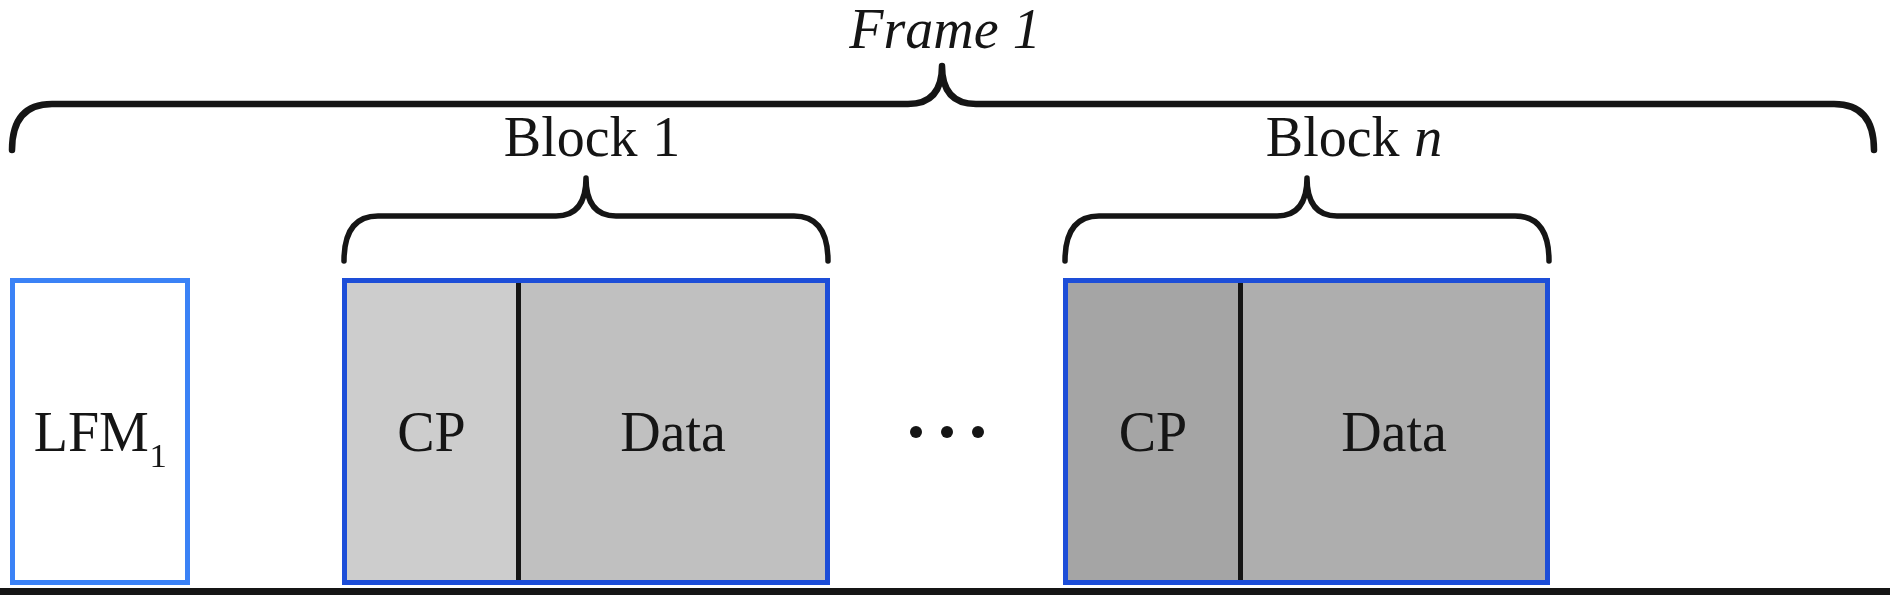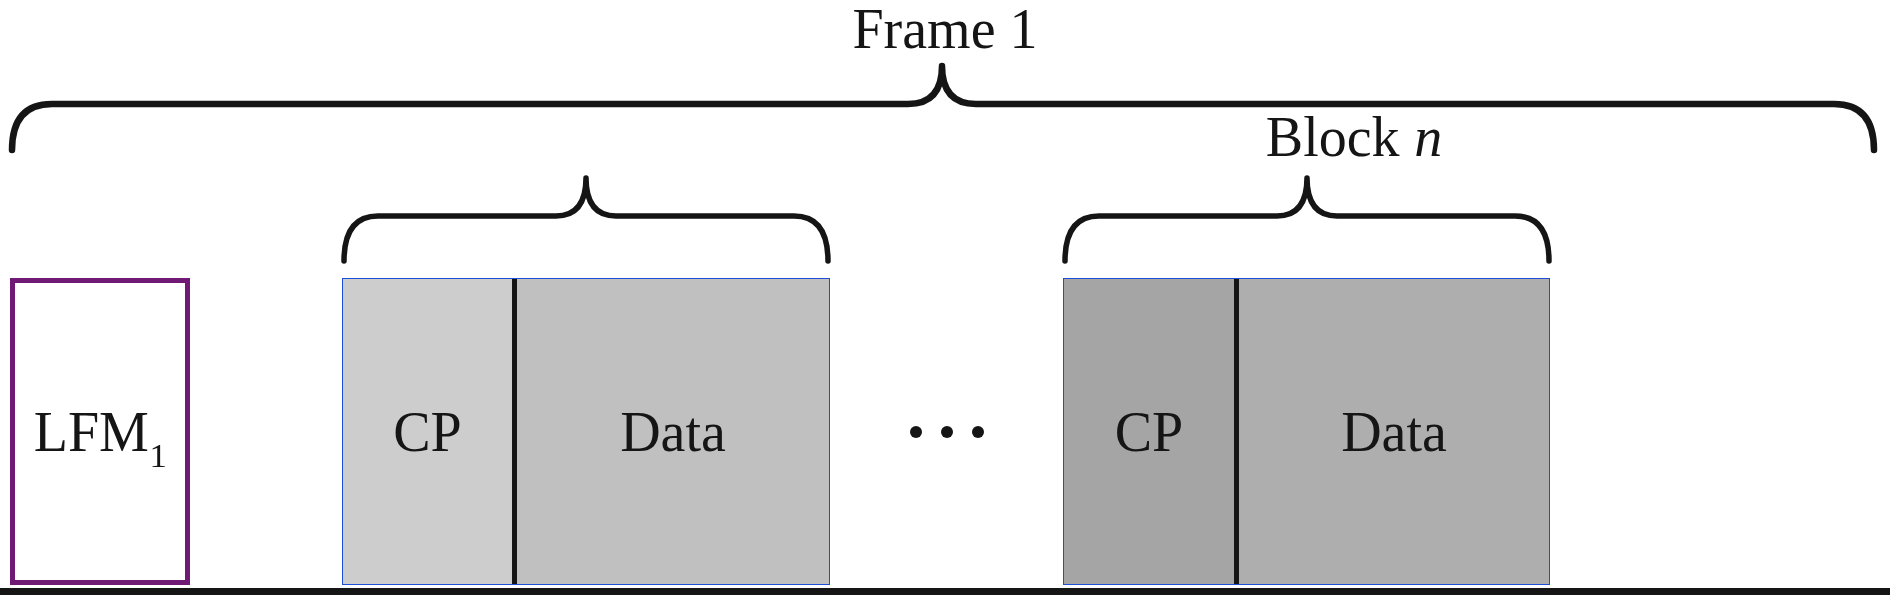--- a/index.html
+++ b/index.html
@@ -35,33 +35,33 @@
     font-size: 56px;
     line-height: 1.05;
     transform: translateX(-50%);
   }
   .label i { font-style: italic; }
   .idx { margin-left: 0.26em; }
   .box {
     position: absolute;
     top: 278px;
     height: 307px;
-    border: 5px solid #701a75;
+    border: 5px solid #3b82f6;
     box-sizing: border-box;
     display: flex;
     align-items: center;
     justify-content: center;
     font-size: 56px;
   }
   .lfm-box { background: #ffffff; }
   .block {
     position: absolute;
     top: 278px;
     height: 307px;
-    border: 1px solid #1d4ed8;
+    border: 5px solid #1d4ed8;
     box-sizing: border-box;
     display: flex;
     flex-direction: row;
     align-items: stretch;
   }
   .cell {
     display: flex;
     align-items: center;
     justify-content: center;
     font-size: 56px;
@@ -79,21 +79,21 @@
   #block-n .data-cell { flex: 1 1 auto; }
   #lfm-1 { left: 10px;   width: 180px; }
   #lfm-2 { left: 1700px; width: 178px; }
   sub {
     font-size: 0.62em;
     line-height: 0;
     position: relative;
     bottom: -0.12em;
     left: 0.02em;
   }
-  #frame-label   { left: 945px;  top: 0px;   }
+  #frame-label   { left: 945px;  top: 0px; font-style: italic;   }
   #block-1-label { left: 592px;  top: 108px; }
   #block-n-label { left: 1318px; top: 108px; margin-left: 36px; }
   .ellipsis {
     position: absolute;
     left: 830px;
     top: 278px;
     width: 233px;
     height: 307px;
     display: flex;
     align-items: center;
@@ -123,20 +123,23 @@
   <svg class="brace-svg" viewBox="0 0 1890 595" xmlns="http://www.w3.org/2000/svg">
     <path stroke-width="6.5" d="M 12 150 Q 12 104 52 104 L 908 104 Q 942 104 942 66 Q 942 104 976 104 L 1834 104 Q 1874 104 1874 150"></path>
     <path stroke-width="5.5" d="M 344 261 Q 344 216 378 216 L 556 216 Q 586 216 586 178 Q 586 216 616 216 L 794 216 Q 828 216 828 261"></path>
     <path stroke-width="5.5" d="M 1065 261 Q 1065 216 1099 216 L 1277 216 Q 1307 216 1307 178 Q 1307 216 1337 216 L 1515 216 Q 1549 216 1549 261"></path>
   </svg>
 
   <div class="label" id="frame-label">
     <span>Frame 1</span>
   </div>
 
+  <div class="label" id="block-1-label">
+    <span>Block</span><span class="idx">1</span>
+  </div>
 
   <div class="label" id="block-n-label">
     <span>Block</span><i class="idx">n</i>
   </div>
 
   <div class="box lfm-box" id="lfm-1">
     <span>
       <span>LFM</span><sub>1</sub>
     </span>
   </div>

